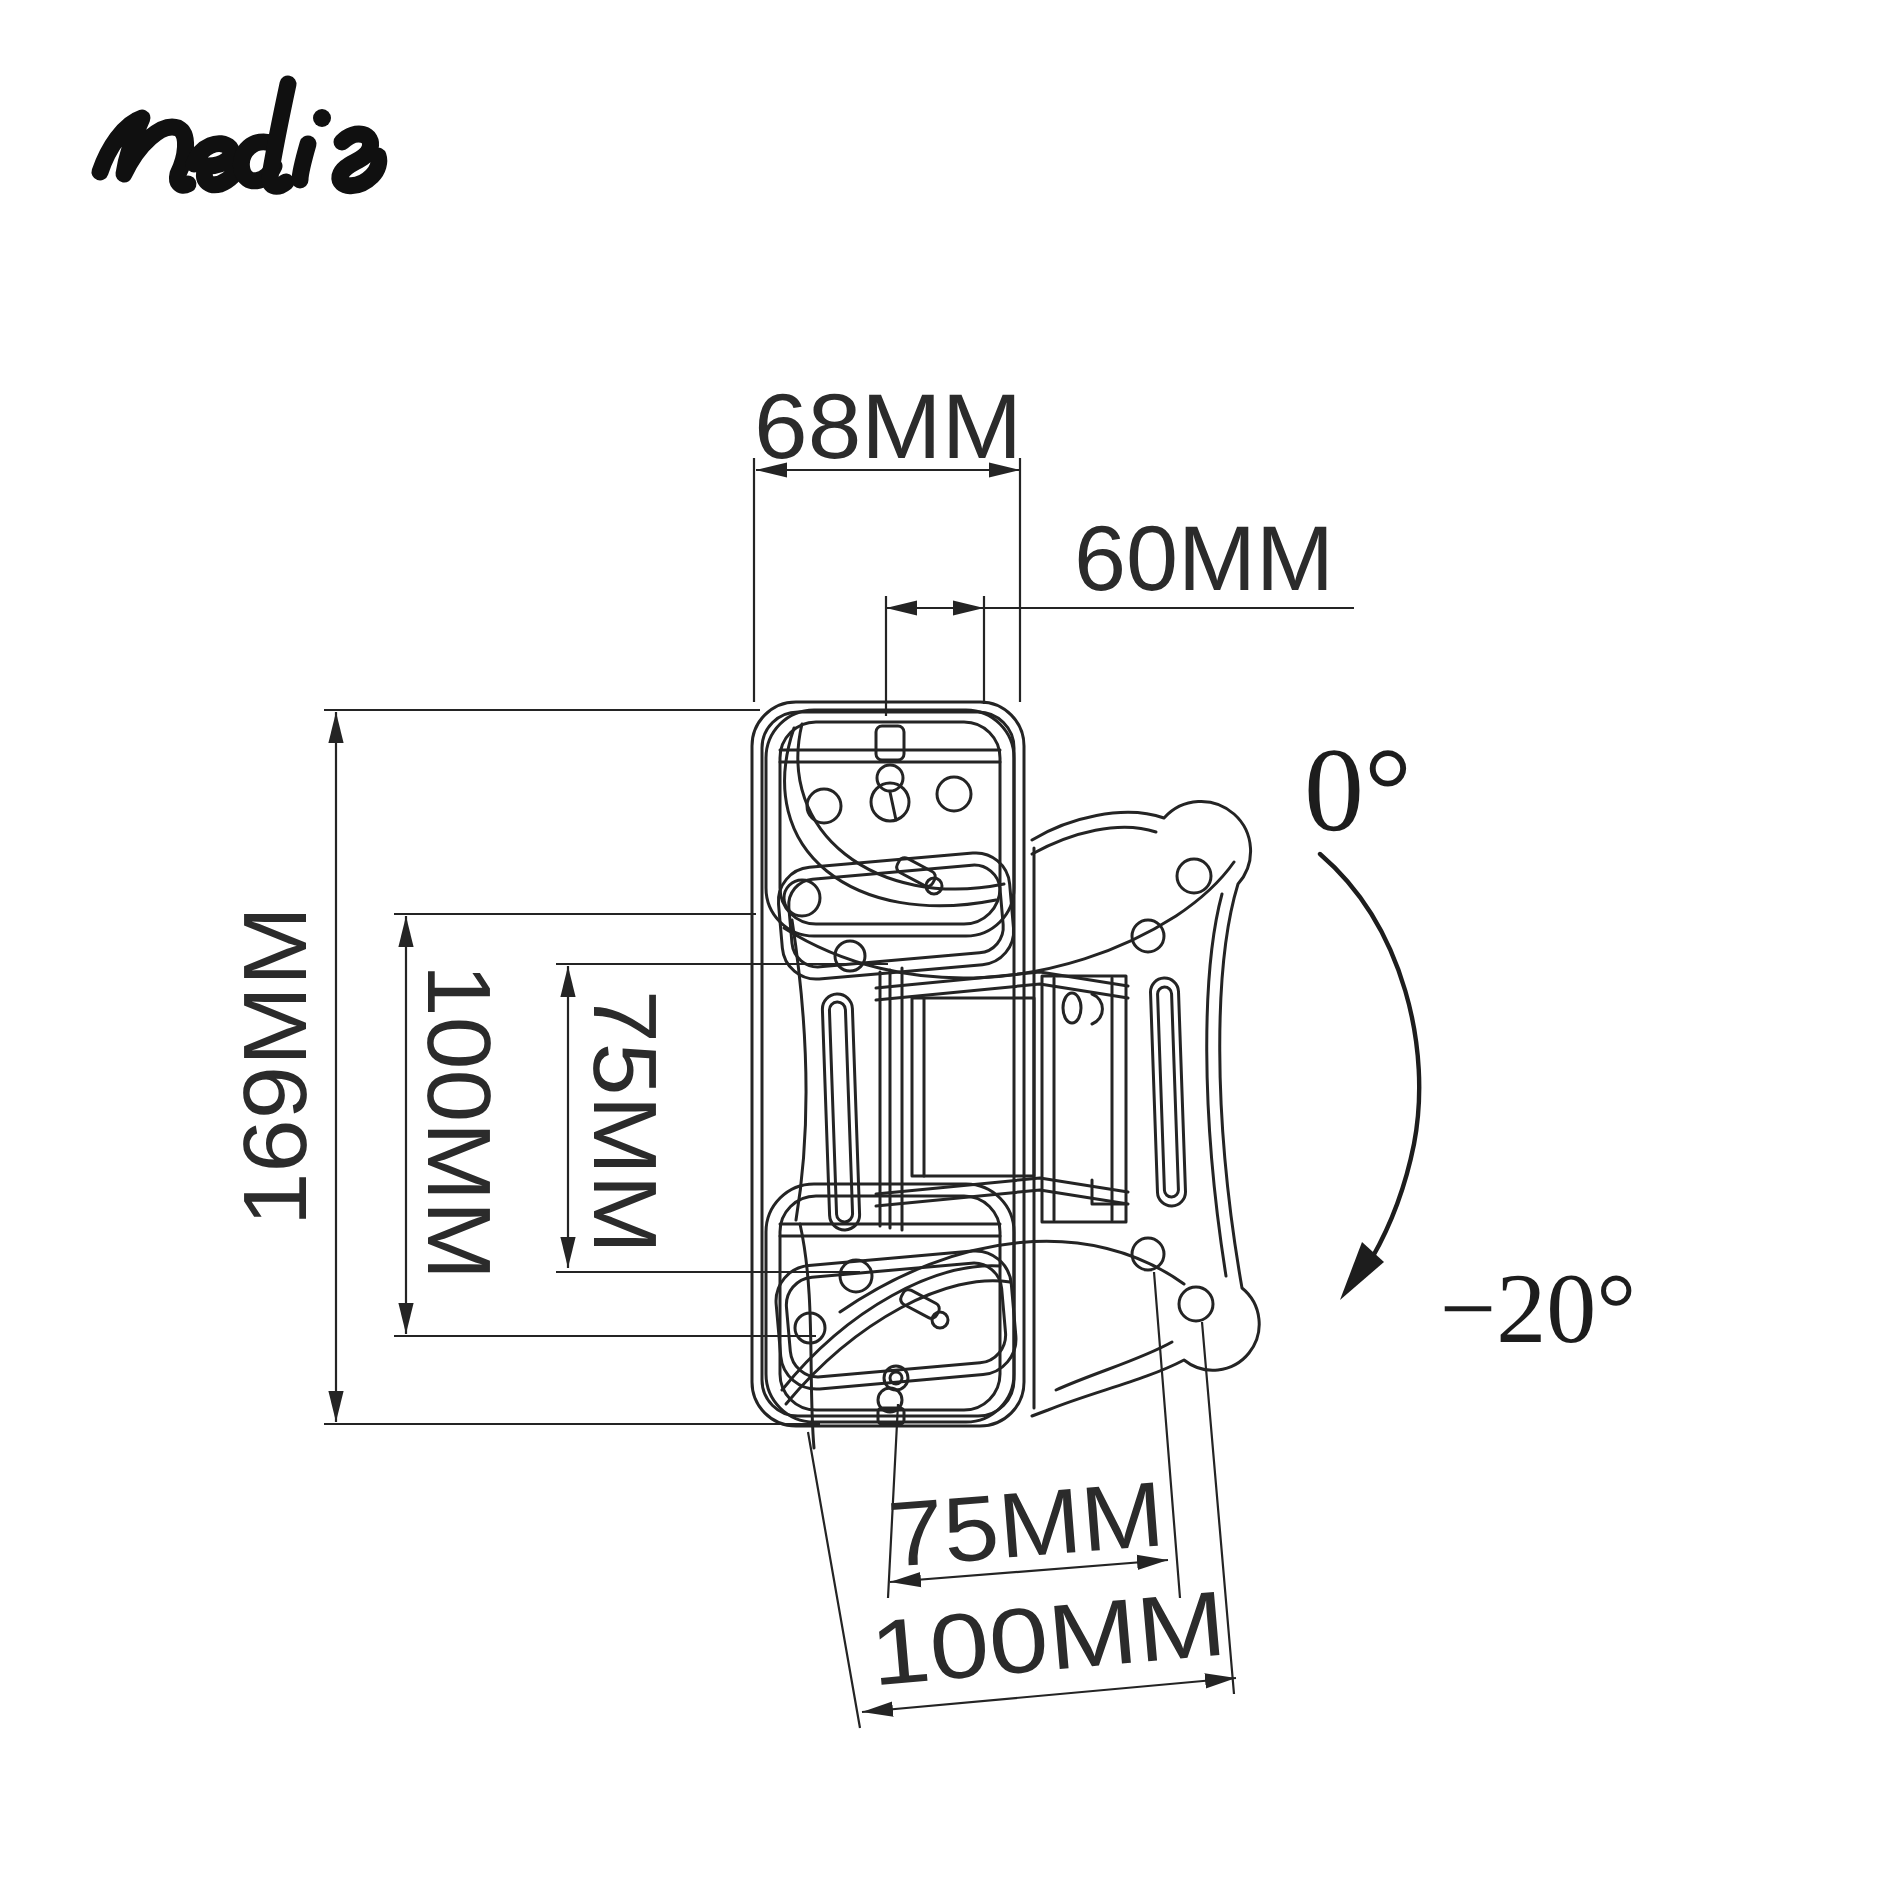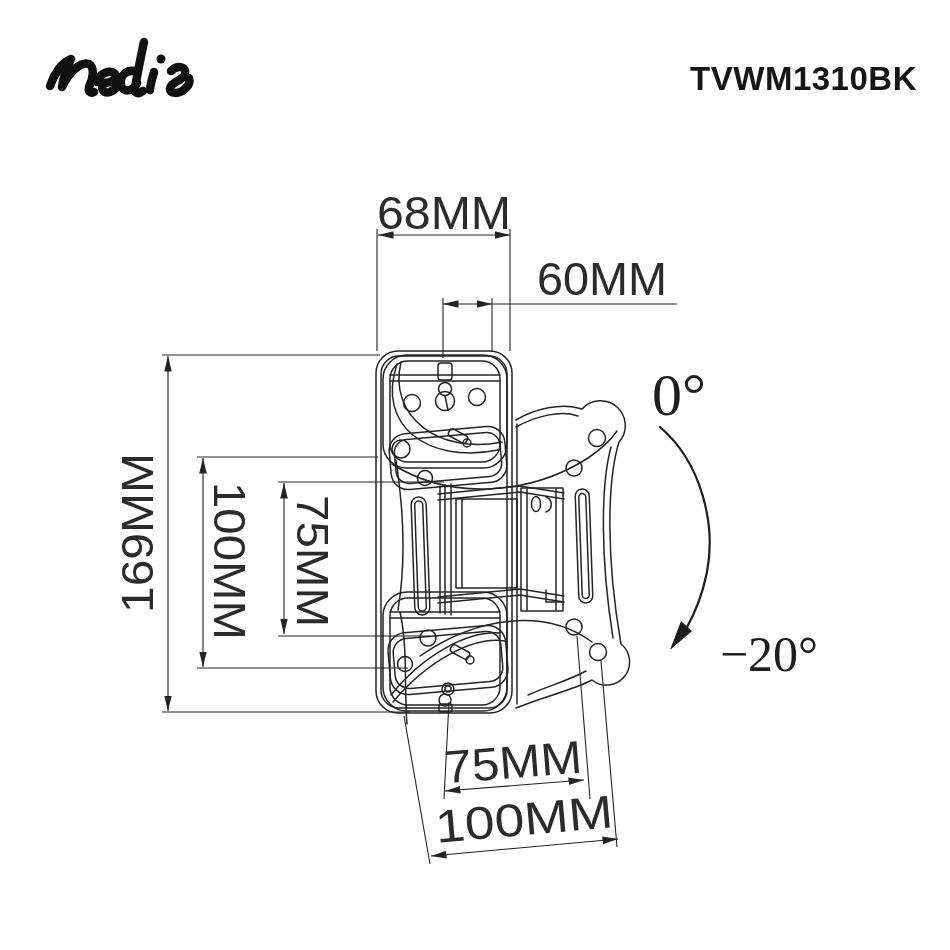--- a/index.html
+++ b/index.html
@@ -34,21 +34,20 @@
       <path d="M10,58 C14,46 22,34 31,31 C26,42 23,52 22,59 C29,44 41,33 49,36 C55,39 53,51 49,59 C48,63 50,66 54,64"></path>
       <path d="M57,54 C60,45 70,41 75,46 C78,50 72,55 64,55 C60,60 63,66 70,64 C75,62 78,59 80,54"></path>
       <path d="M97,44 C87,40 79,48 81,57 C83,65 93,64 97,55"></path>
       <path d="M104,14 C101,28 97,48 95,60 C94,65 98,67 103,63"></path>
       <path d="M114,44 C112,51 110,58 110,62"></path>
       <path d="M131,43 C138,36 147,39 145,46 C143,53 132,53 130,60 C129,66 139,67 146,60 C149,57 150,53 149,50"></path>
     </g>
     <circle cx="121" cy="31" r="4.5" fill="#101010"></circle>
   </svg>
 
-  <div class="model-code">TVWM1310BK</div>
 
   <svg class="drawing" viewBox="0 0 950 950">
     <defs>
       <marker id="arr" viewBox="0 0 16 10" refX="15.5" refY="5" markerWidth="16" markerHeight="10" orient="auto-start-reverse" markerUnits="userSpaceOnUse">
         <path d="M0,1.2 L15.5,5 L0,8.8 Z" fill="#242424"></path>
       </marker>
     </defs>
 
     <g fill="none" stroke="#242424" stroke-width="1.5" stroke-linecap="round" stroke-linejoin="round">
 

